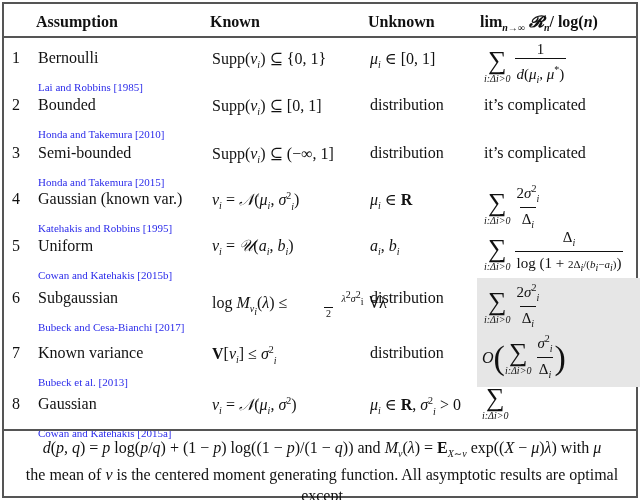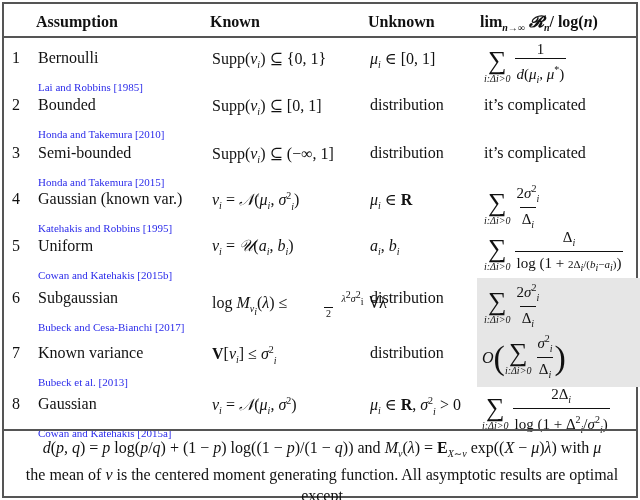--- a/index.html
+++ b/index.html
@@ -208,23 +208,20 @@
   <div class="row" style="top:391px;">
     <span class="num">8</span>
     <span class="aname">Gaussian</span>
     <a class="cite">Cowan and Katehakis [2015a]</a>
     <span class="known"><span class="it">ν<sub>i</sub></span> = <span class="it">𝒩</span>(<span class="it">μ<sub>i</sub></span>, <span class="it">σ</span><sup>2</sup>)</span>
     <span class="unknown"><span class="it">μ<sub>i</sub></span> ∈ <span class="bf">R</span>, <span class="it">σ</span><sup>2</sup><sub class="it">i</sub> &gt; 0</span>
     <span class="limit" style="top:-9px;left:478px;">
       <span class="sumblk">
           <span class="sumsym">∑</span>
           <span class="sumsub">i:Δi&gt;0</span>
-        </span><span class="frac">
-          <span class="n">2Δ<sub class="it">i</sub></span>
-          <span class="d">log (1 + Δ<sup>2</sup><sub class="it">i</sub>/<span class="it">σ</span><sup>2</sup><sub class="it">i</sub>)</span>
         </span>
     </span>
   </div>
 
   <div class="footer-rule"></div>
 
   <div class="footer">
     <div><span class="it">d</span>(<span class="it">p, q</span>) = <span class="it">p</span> log(<span class="it">p</span>/<span class="it">q</span>) + (1 − <span class="it">p</span>) log((1 − <span class="it">p</span>)/(1 − <span class="it">q</span>)) <span>and</span> <span class="it">M<sub>ν</sub></span>(<span class="it">λ</span>) = <span class="bf">E</span><sub class="it">X∼ν</sub> exp((<span class="it">X</span> − <span class="it">μ</span>)<span class="it">λ</span>) <span>with</span> <span class="it">μ</span></div>
     <div><span>the mean of</span> <span class="it">ν</span> <span>is the centered moment generating function. All asymptotic results are optimal except</span></div>
 

